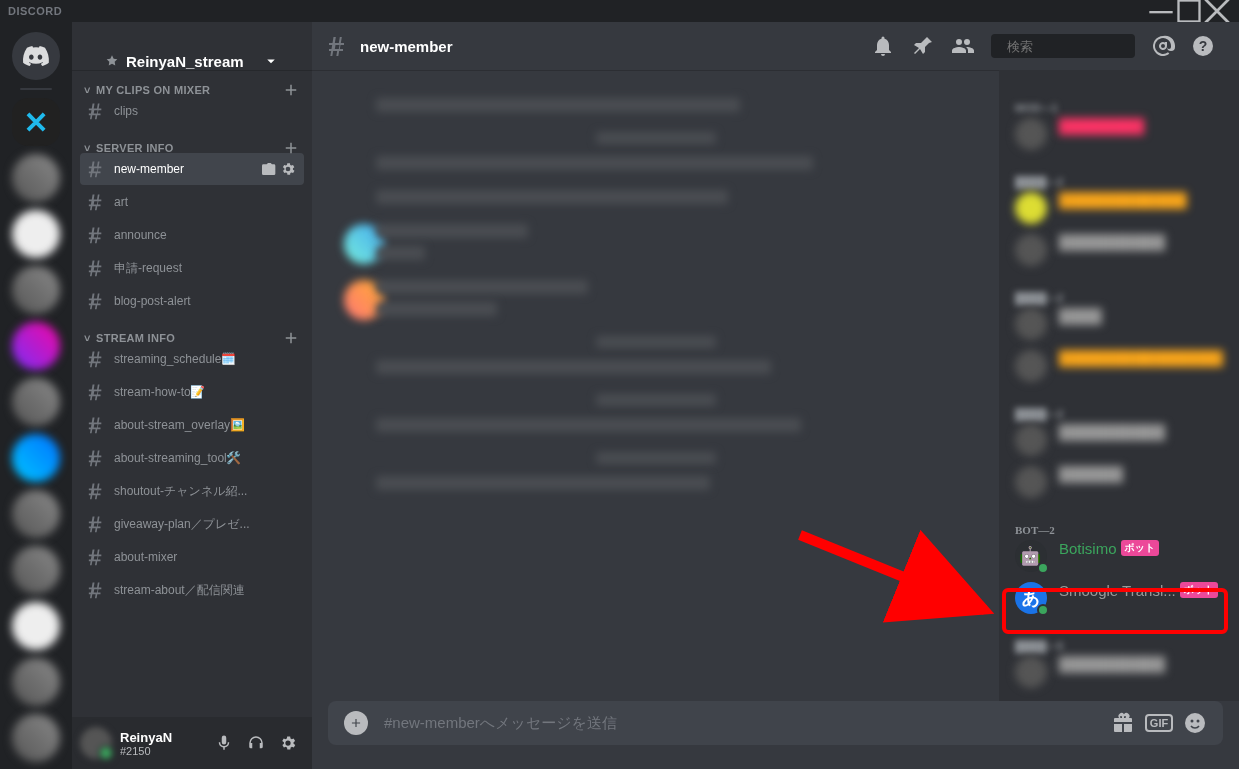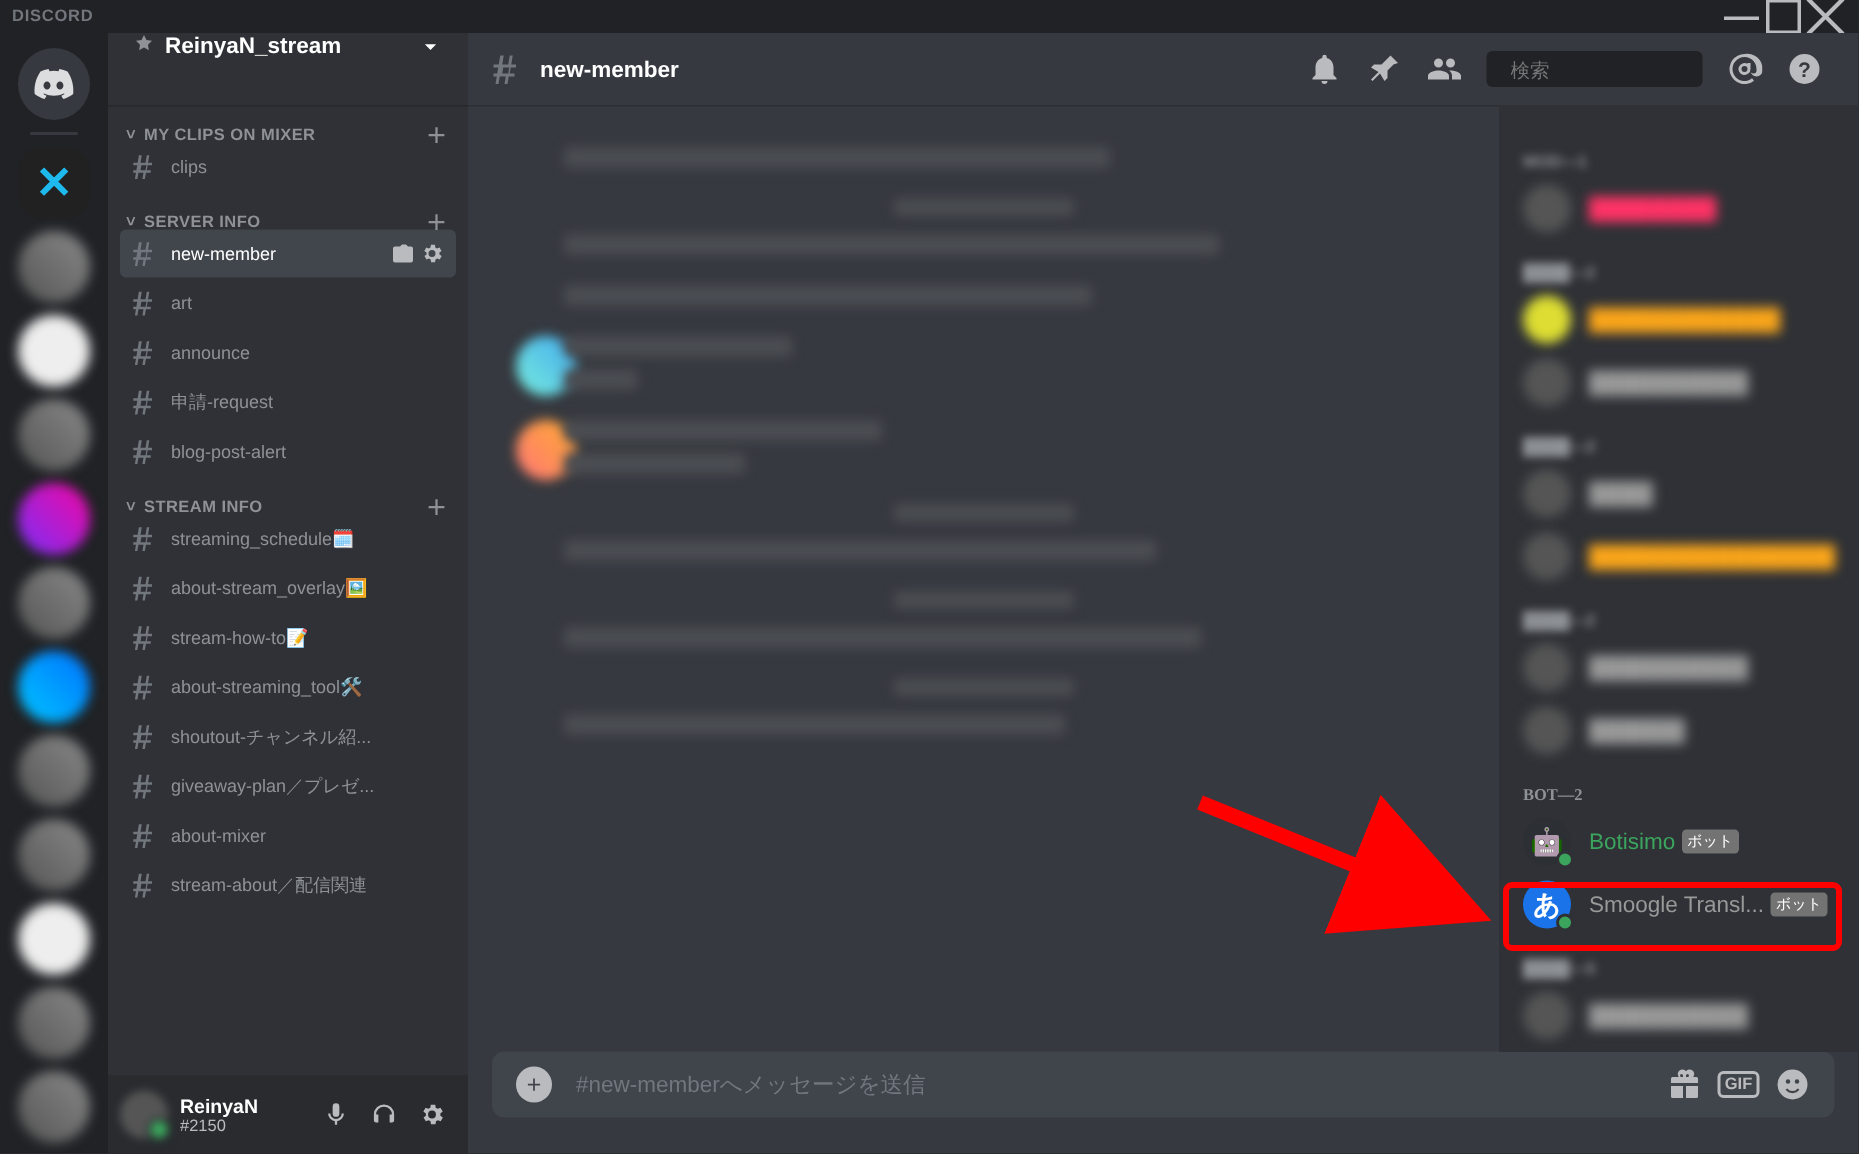--- a/index.html
+++ b/index.html
@@ -12,21 +12,21 @@
 .app { display: flex; height: calc(769px - 22px); }
 
 .server-col { width: 72px; background: #202225; display: flex; flex-direction: column; align-items: center; padding-top: 10px; gap: 8px; }
 .server-icon { width: 48px; height: 48px; border-radius: 50%; background: #36393f; display: flex; align-items: center; justify-content: center; cursor: pointer; }
 .server-icon.selected { border-radius: 16px; }
 .server-icon svg { width: 28px; height: 28px; fill: #dcddde; }
 .blur-icon { filter: blur(4px); background: linear-gradient(45deg,#555,#888); }
 .mixer-icon { border-radius: 16px; background: #212121; color: #1fbaed; font-size: 30px; font-weight: 800; display: flex; align-items: center; justify-content: center; }
 
 .channel-col { width: 240px; background: #2f3136; display: flex; flex-direction: column; }
-.server-header { height: 48px; padding: 0 16px; display: flex; align-items: flex-start; box-shadow: 0 1px 0 rgba(4,4,5,.2); cursor: pointer; }
+.server-header { height: 48px; padding: 0 32px; display: flex; align-items: flex-end; box-shadow: 0 1px 0 rgba(4,4,5,.2); cursor: pointer; }
 .server-header .gear { width: 16px; height: 16px; margin-right: 6px; fill: #8e9297; }
 .server-header .name { flex: 1; font-weight: 600; color: #fff; font-size: 15px; }
 .server-header .chev { fill: #fff; width: 18px; height: 18px; }
 
 .channel-scroll { flex: 1; overflow-y: auto; padding: 0 8px; }
 .cat-header { display: flex; align-items: center; height: 24px; padding: 16px 4px 0 4px; color: #8e9297; font-size: 11px; font-weight: 600; letter-spacing: .3px; cursor: pointer; }
 .cat-header .arrow { width: 10px; margin-right: 2px; }
 .cat-header .plus { margin-left: auto; width: 18px; height: 18px; fill: #8e9297; cursor: pointer; }
 .channel-item { display: flex; align-items: center; height: 32px; padding: 0 8px; margin: 1px 0; border-radius: 4px; color: #8e9297; cursor: pointer; }
 .channel-item.active { background: rgba(79,84,92,.6); color: #fff; }
@@ -66,26 +66,26 @@
 .input-box { background: #40444b; border-radius: 8px; display: flex; align-items: center; padding: 0 16px; height: 44px; }
 .input-box .plus-circ { width: 24px; height: 24px; border-radius: 50%; background: #b9bbbe; display: flex; align-items: center; justify-content: center; margin-right: 16px; cursor: pointer; }
 .input-box .plus-circ svg { width: 14px; height: 14px; fill: #40444b; }
 .input-box .placeholder { flex: 1; color: #72767d; font-size: 15px; }
 .input-box .iico { width: 24px; height: 24px; margin-left: 12px; fill: #b9bbbe; cursor: pointer; display: flex; align-items: center; justify-content: center; }
 .gif-badge { font-size: 11px; font-weight: 700; border: 2px solid #b9bbbe; border-radius: 4px; padding: 1px 3px; color: #b9bbbe; }
 
 .members-col { width: 240px; background: #2f3136; overflow-y: auto; padding: 16px 8px; position: relative; }
 .member-cat { font-size: 11px; font-weight: 600; color: #8e9297; padding: 16px 8px 4px 8px; filter: blur(3px); }
 .member-cat.visible { filter: none; font-family: Liberation Serif, serif; }
-.member-item { display: flex; align-items: center; height: 42px; padding: 0 8px; border-radius: 4px; cursor: pointer; }
+.member-item { display: flex; align-items: flex-start; height: 42px; padding: 0 8px; border-radius: 4px; cursor: pointer; }
 .member-item .mav { width: 32px; height: 32px; border-radius: 50%; background: #555; filter: blur(4px); margin-right: 12px; flex-shrink: 0; position: relative; }
 .member-item .mname { font-size: 15px; filter: blur(4px); color: #999; white-space: nowrap; overflow: hidden; }
 .member-item.bot-row .mname { filter: none; }
 .member-item.bot-row .mav { filter: none; }
-.bot-badge { background: #737373; color: #fff; font-size: 10px; font-weight: 400; padding: 1px 4px; border-radius: 3px; margin-left: 4px; }
+.bot-badge { background: #ec4899; color: #fff; font-size: 10px; font-weight: 700; padding: 1px 4px; border-radius: 3px; margin-left: 4px; }
 .bot1-av { background: #2c2f33 !important; display: flex; align-items: center; justify-content: center; }
 .bot1-av::before { content: "🤖"; font-size: 18px; filter: hue-rotate(100deg); }
 .bot2-av { background: #1a73e8 !important; display: flex; align-items: center; justify-content: center; color: #fff; font-weight: 700; font-size: 18px; }
 .online-dot { position: absolute; bottom: -2px; right: -2px; width: 12px; height: 12px; background: #3ba55d; border: 2px solid #2f3136; border-radius: 50%; }
 .red-box { position: absolute; border: 4px solid #ff0000; border-radius: 6px; pointer-events: none; }
 
 .arrow-annot { position: absolute; pointer-events: none; }
 
 ::-webkit-scrollbar { width: 8px; }
 ::-webkit-scrollbar-thumb { background: #202225; border-radius: 4px; }
@@ -215,27 +215,27 @@
         <div class="channel-item">
           <svg class="hash" viewBox="0 0 24 24">
             <path d="M5.5 3l-1 6H1v2h3.17l-.67 4H1v2h2.17l-.84 5h2l.84-5h4l-.84 5h2l.84-5H15v-2h-3.17l.67-4H16v-2h-3.17l1-6h-2l-1 6h-4l1-6zM7.5 11h4l-.67 4h-4z"></path>
           </svg>
           <span class="label">streaming_schedule🗓️</span>
         </div>
         <div class="channel-item">
           <svg class="hash" viewBox="0 0 24 24">
             <path d="M5.5 3l-1 6H1v2h3.17l-.67 4H1v2h2.17l-.84 5h2l.84-5h4l-.84 5h2l.84-5H15v-2h-3.17l.67-4H16v-2h-3.17l1-6h-2l-1 6h-4l1-6zM7.5 11h4l-.67 4h-4z"></path>
           </svg>
+          <span class="label">stream-how-to📝</span>
+        </div>
+        <div class="channel-item">
+          <svg class="hash" viewBox="0 0 24 24">
+            <path d="M5.5 3l-1 6H1v2h3.17l-.67 4H1v2h2.17l-.84 5h2l.84-5h4l-.84 5h2l.84-5H15v-2h-3.17l.67-4H16v-2h-3.17l1-6h-2l-1 6h-4l1-6zM7.5 11h4l-.67 4h-4z"></path>
+          </svg>
           <span class="label">about-stream_overlay🖼️</span>
-        </div>
-        <div class="channel-item">
-          <svg class="hash" viewBox="0 0 24 24">
-            <path d="M5.5 3l-1 6H1v2h3.17l-.67 4H1v2h2.17l-.84 5h2l.84-5h4l-.84 5h2l.84-5H15v-2h-3.17l.67-4H16v-2h-3.17l1-6h-2l-1 6h-4l1-6zM7.5 11h4l-.67 4h-4z"></path>
-          </svg>
-          <span class="label">stream-how-to📝</span>
         </div>
         <div class="channel-item">
           <svg class="hash" viewBox="0 0 24 24">
             <path d="M5.5 3l-1 6H1v2h3.17l-.67 4H1v2h2.17l-.84 5h2l.84-5h4l-.84 5h2l.84-5H15v-2h-3.17l.67-4H16v-2h-3.17l1-6h-2l-1 6h-4l1-6zM7.5 11h4l-.67 4h-4z"></path>
           </svg>
           <span class="label">about-streaming_tool🛠️</span>
         </div>
         <div class="channel-item">
           <svg class="hash" viewBox="0 0 24 24">
             <path d="M5.5 3l-1 6H1v2h3.17l-.67 4H1v2h2.17l-.84 5h2l.84-5h4l-.84 5h2l.84-5H15v-2h-3.17l.67-4H16v-2h-3.17l1-6h-2l-1 6h-4l1-6zM7.5 11h4l-.67 4h-4z"></path>

